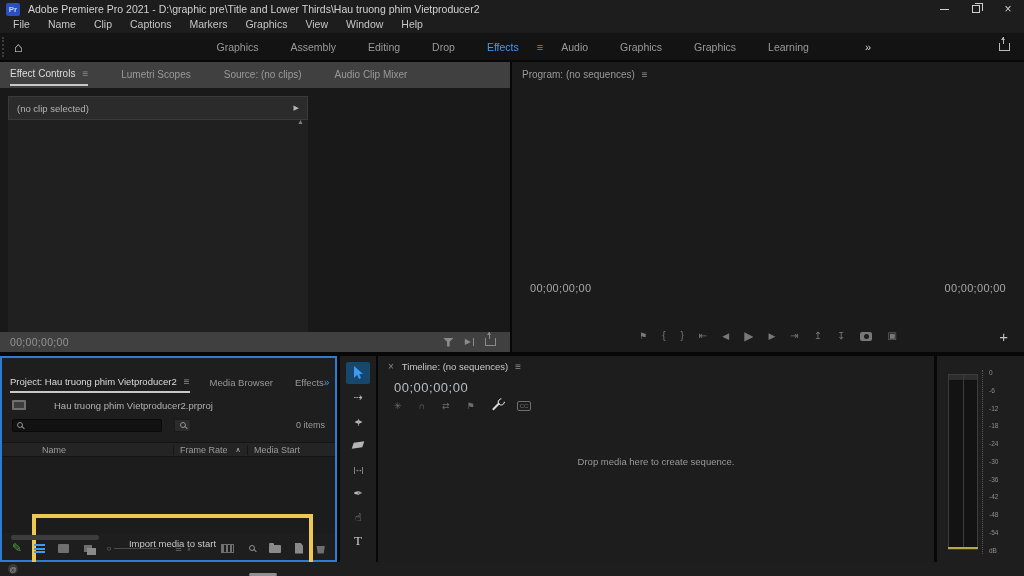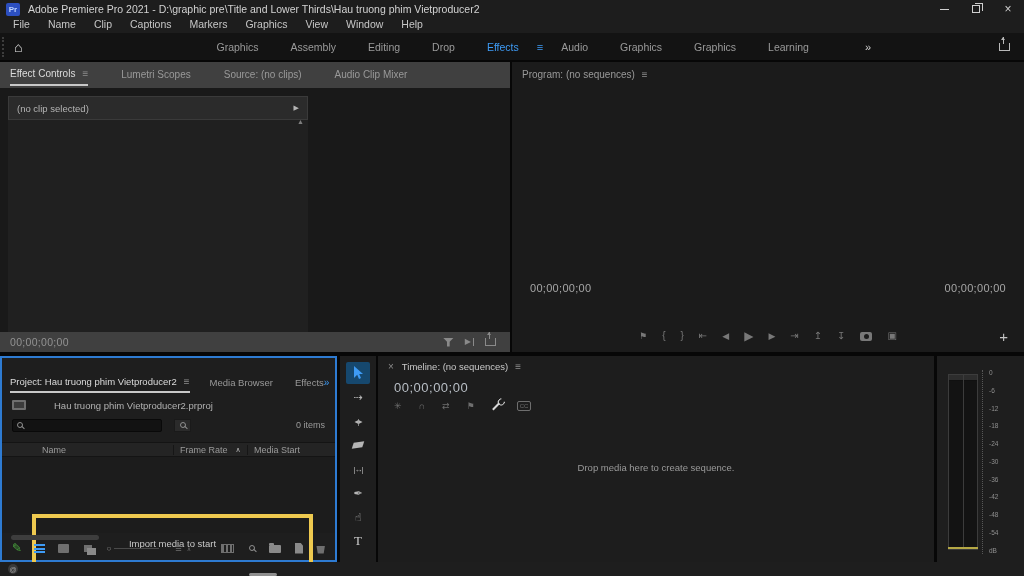--- a/index.html
+++ b/index.html
@@ -130,21 +130,21 @@
   
   .timeline-panel { left:378px; top:356px; width:556px; height:206px; background:#1d1d1d; }
   .tl-header { display:flex; align-items:center; height:20px; padding-left:10px; font-size:9.5px; color:#c9c9c9; }
   .tl-close { color:#8a8a8a; margin-right:8px; font-size:10px; }
   .tl-tc { margin:4px 0 0 16px; font-size:13px; color:#b9bfc6; letter-spacing:0.5px; }
   .tl-icons { display:flex; align-items:center; gap:17px; margin:6px 0 0 16px; }
   .tl-icon { color:#6e6e6e; font-size:9px; line-height:1; }
   .icon-wrench { position:relative; width:2px; height:9px; background:#d8d8d8; transform:rotate(45deg); margin:0 3px; }
   .icon-wrench::before { content:""; position:absolute; top:-6px; left:-2.5px; width:5px; height:5px; border:1.5px solid #d8d8d8; border-radius:50%; border-top-color:transparent; }
   .cc-badge { border:1px solid #6e6e6e; border-radius:2px; font-size:6px; color:#6e6e6e; padding:1px 2px; line-height:1; }
-  .tl-drop { position:absolute; left:0; top:106px; width:100%; text-align:center; font-size:9.5px; color:#9a9a9a; }
+  .tl-drop { position:absolute; left:0; top:100px; width:100%; text-align:center; font-size:9.5px; color:#9a9a9a; }
 
   
   .meters-panel { left:937px; top:356px; width:87px; height:206px; background:#1e1e1e; }
   .meter-bars { position:absolute; left:11px; top:18px; bottom:12px; width:30px; border:1px solid #3c3c3c; background:#131313; display:flex; }
   .meter-ch { flex:1; position:relative; }
   .meter-ch + .meter-ch { border-left:1px solid #3c3c3c; }
   .meter-cap { position:absolute; left:0; top:0; width:100%; height:6px; background:#2d2d2d; border-bottom:1px solid #101010; }
   .meter-yellow { position:absolute; left:11px; bottom:13px; width:30px; height:2px; background:#b5a845; }
   .meter-scale { position:absolute; left:45px; top:14px; bottom:8px; width:36px; display:flex; flex-direction:column; justify-content:space-between; border-left:1px dotted #585858; padding-left:6px; }
   .meter-scale span { font-size:6.5px; color:#8f8f8f; line-height:1; }

